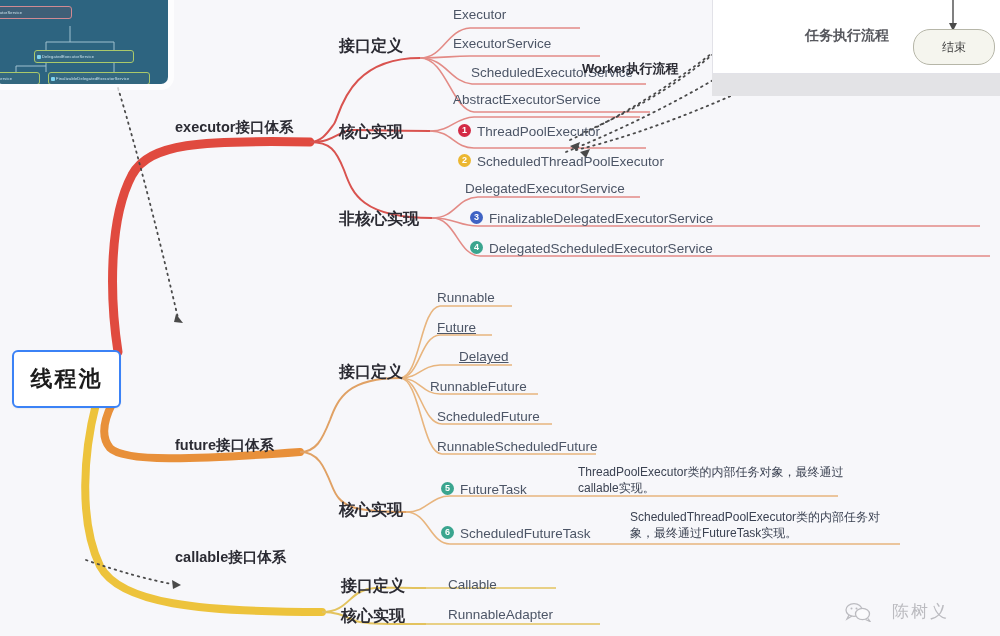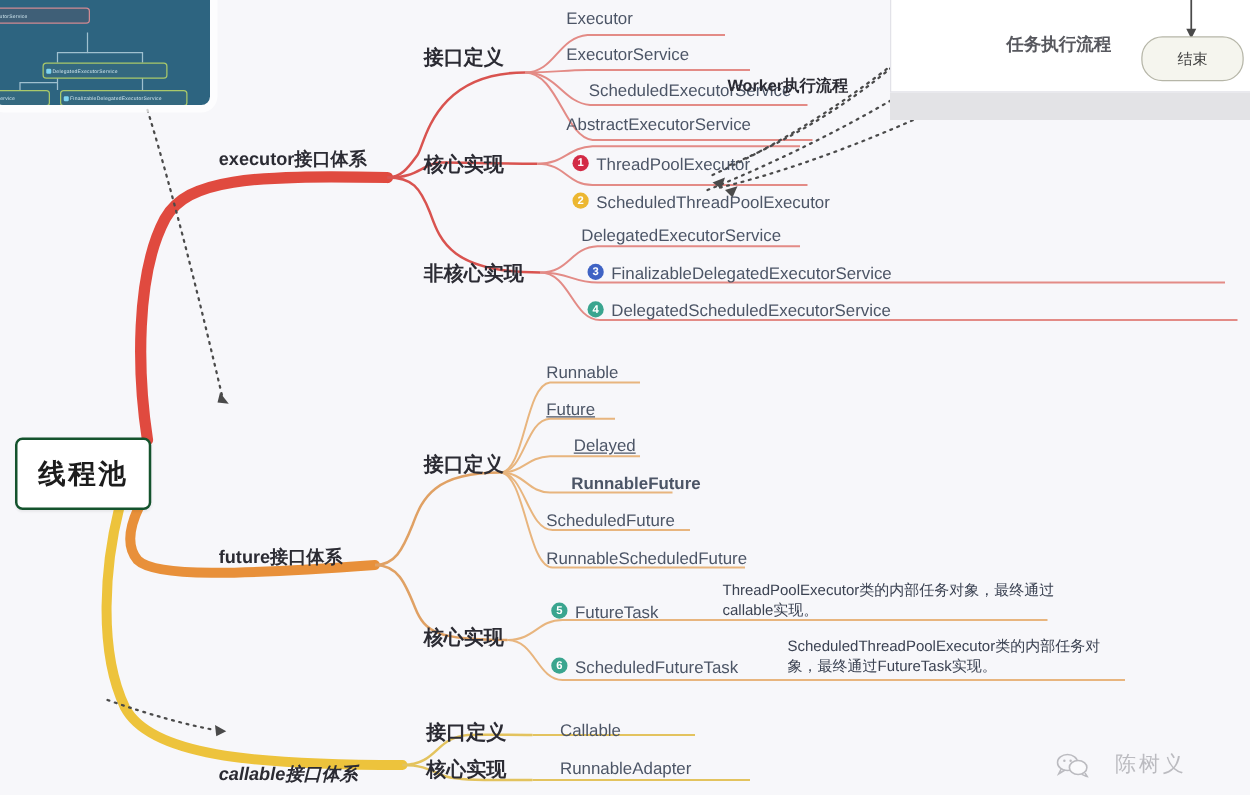--- a/index.html
+++ b/index.html
@@ -8,21 +8,21 @@
     background:#f7f7fa;
     font-family:"Liberation Sans","DejaVu Sans",sans-serif;
     overflow:hidden;position:relative;
   }
   #stage{position:absolute;inset:0;width:1000px;height:636px;}
   svg.layer{position:absolute;left:0;top:0;width:1000px;height:636px;pointer-events:none;}
 
   
   .root-node{
     position:absolute;left:12px;top:350px;width:105px;height:54px;
-    background:#ffffff;border:2px solid #14532d;border-radius:6px;
+    background:#ffffff;border:2px solid #3b82f6;border-radius:6px;
     display:flex;align-items:center;justify-content:center;
     font-size:22px;font-weight:bold;color:#1c1c1c;letter-spacing:2px;
     box-shadow:0 1px 2px rgba(0,0,0,.06);
   }
 
   
   .node{position:absolute;white-space:nowrap;color:#3b4252;}
   .branch-title{font-size:14.5px;font-weight:bold;color:#2b2b33;}
   .cat{font-size:16px;font-weight:bold;color:#2b2b33;}
   .leaf{font-size:13.5px;color:#4c5566;}
@@ -136,21 +136,21 @@
       <path d="M580,152 l10,-3 l-4,9 z"></path>
     </g>
   </svg>
 
   <div class="root-node">
     <span>线程池</span>
   </div>
 
   <div class="node branch-title" style="left:175px;top:118px;">executor接口体系</div>
   <div class="node branch-title" style="left:175px;top:436px;">future接口体系</div>
-  <div class="node branch-title" style="left:175px;top:610px;font-style:italic;">callable接口体系</div>
+  <div class="node branch-title" style="left:175px;top:548px;">callable接口体系</div>
 
   <div class="node cat" style="left:339px;top:36px;">接口定义</div>
   <div class="node cat" style="left:339px;top:122px;">核心实现</div>
   <div class="node cat" style="left:339px;top:209px;">非核心实现</div>
 
   <div class="node leaf" style="left:453px;top:7px;">Executor</div>
   <div class="node leaf" style="left:453px;top:36px;">ExecutorService</div>
   <div class="node leaf" style="left:471px;top:65px;">ScheduledExecutorService</div>
   <div class="node leaf" style="left:453px;top:92px;">AbstractExecutorService</div>
 
@@ -173,21 +173,21 @@
     <span>DelegatedScheduledExecutorService</span>
   </div>
 
 
   <div class="node cat" style="left:339px;top:362px;">接口定义</div>
   <div class="node cat" style="left:339px;top:500px;">核心实现</div>
 
   <div class="node leaf" style="left:437px;top:290px;">Runnable</div>
   <div class="node leaf" style="left:437px;top:320px;text-decoration:underline;">Future</div>
   <div class="node leaf" style="left:459px;top:349px;text-decoration:underline;">Delayed</div>
-  <div class="node leaf" style="left:457px;top:379px;font-weight:bold;">RunnableFuture</div>
+  <div class="node leaf" style="left:430px;top:379px;">RunnableFuture</div>
   <div class="node leaf" style="left:437px;top:409px;">ScheduledFuture</div>
   <div class="node leaf" style="left:437px;top:439px;">RunnableScheduledFuture</div>
 
   <div class="node leaf row" style="left:441px;top:482px;">
     <span class="badge" style="background: rgb(58, 165, 143);">5</span>
     <span>FutureTask</span>
   </div>
   <div class="node leaf row" style="left:441px;top:526px;">
     <span class="badge" style="background: rgb(58, 165, 143);">6</span>
     <span>ScheduledFutureTask</span>

